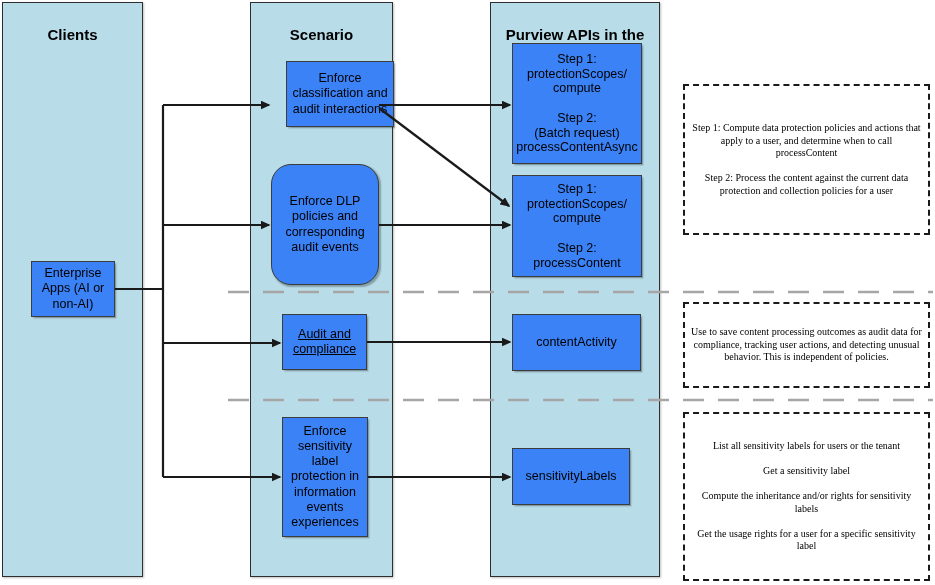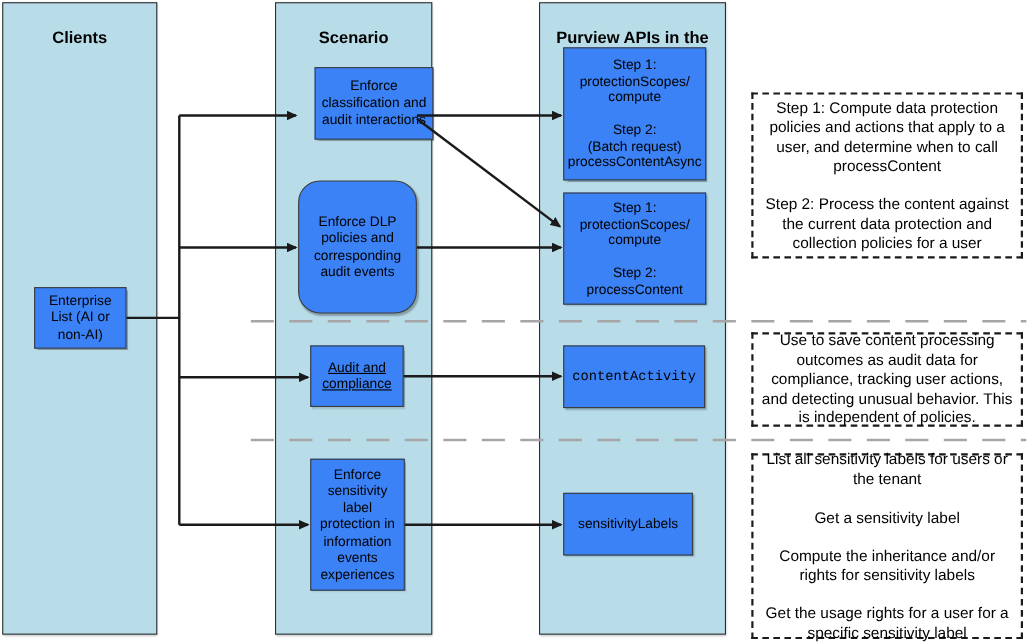--- a/index.html
+++ b/index.html
@@ -56,36 +56,37 @@
 
   
   .box-s1 { left: 286px; top: 61px;  width: 108px; height: 66px; }
   .box-s2 { left: 271px; top: 164px; width: 108px; height: 121px; border-radius: 20px; }
   .box-s3 { left: 282px; top: 314px; width: 85px;  height: 56px; text-decoration: underline; }
   .box-s4 { left: 282px; top: 417px; width: 86px;  height: 120px; }
 
   
   .box-a1 { left: 512px; top: 43px;  width: 130px; height: 121px; line-height: 1.18; }
   .box-a2 { left: 512px; top: 175px; width: 130px; height: 102px; line-height: 1.18; }
-  .box-a3 { left: 512px; top: 314px; width: 129px; height: 57px; font-family: Liberation Mono, monospace; }
+  .box-a3 { left: 512px; top: 314px; width: 129px; height: 57px; }
   .box-a4 { left: 512px; top: 448px; width: 118px; height: 57px; }
 
   .note {
     position: absolute;
     background: #ffffff;
     border: 2px dashed #1a1a1a;
     display: flex;
     align-items: center;
     justify-content: center;
     text-align: center;
-    font-size: 14px;
+    font-size: 10px;
     line-height: 1.25;
     white-space: pre-line;
     padding: 4px 6px;
     z-index: 3;
+    font-family: Liberation Serif, serif;
   }
   .note-1 { left: 683px; top: 84px;  width: 247px; height: 151px; }
   .note-2 { left: 683px; top: 302px; width: 247px; height: 86px; }
   .note-3 { left: 683px; top: 412px; width: 247px; height: 169px; }
 
   .overlay {
     position: absolute;
     left: 0; top: 0;
     width: 935px; height: 585px;
     z-index: 4;
@@ -101,21 +102,21 @@
     <div class="col-title">Clients</div>
   </div>
   <div class="column col-scenario">
     <div class="col-title">Scenario</div>
   </div>
   <div class="column col-apis">
     <div class="col-title">Purview APIs in the
 Microsoft Graph</div>
   </div>
 
-  <div class="node box-enterprise">Enterprise List (AI or non-AI)</div>
+  <div class="node box-enterprise">Enterprise Apps (AI or non-AI)</div>
 
   <div class="node box-s1">Enforce classification and audit interactions</div>
   <div class="node box-s2">Enforce DLP policies and corresponding audit events</div>
   <div class="node box-s3">Audit and compliance</div>
   <div class="node box-s4">Enforce sensitivity label protection in information events experiences</div>
 
   <div class="node box-a1">Step 1:
 protectionScopes/
 compute
 

